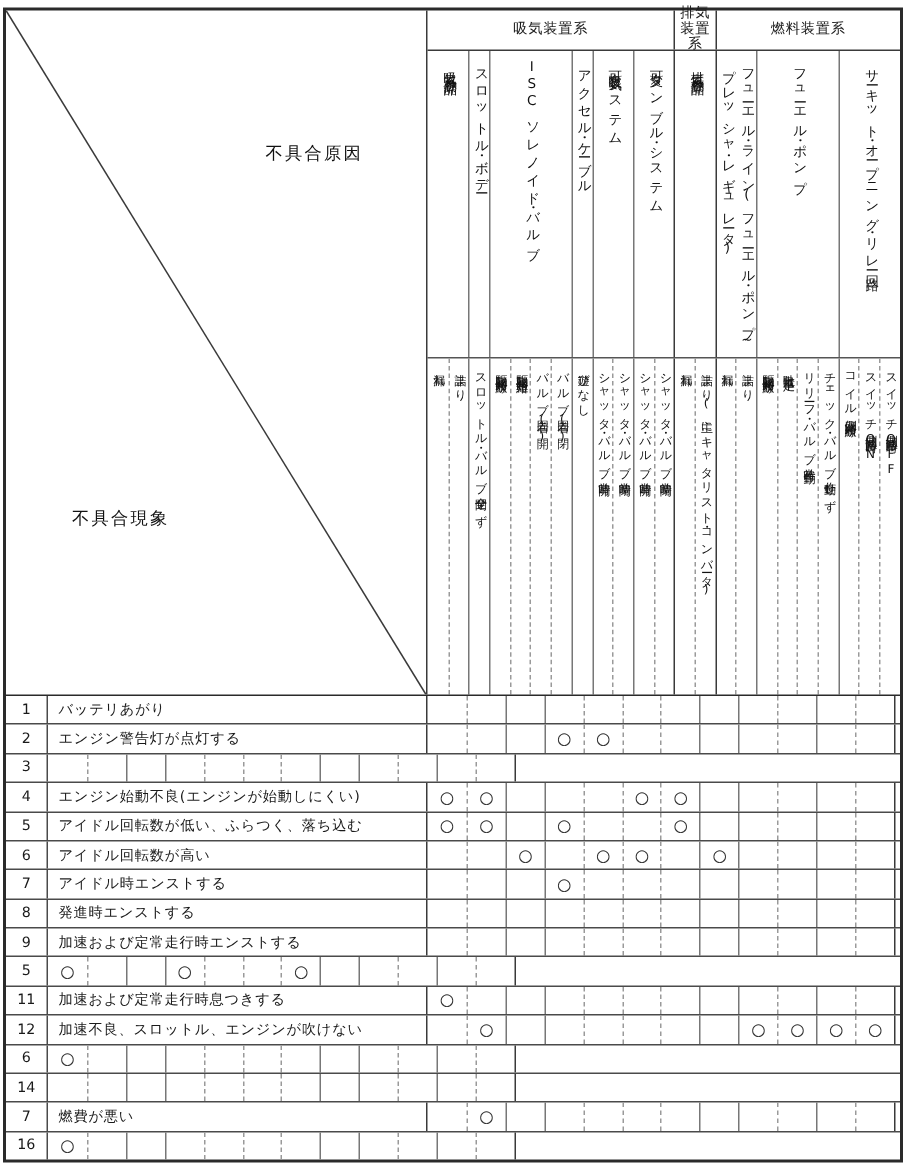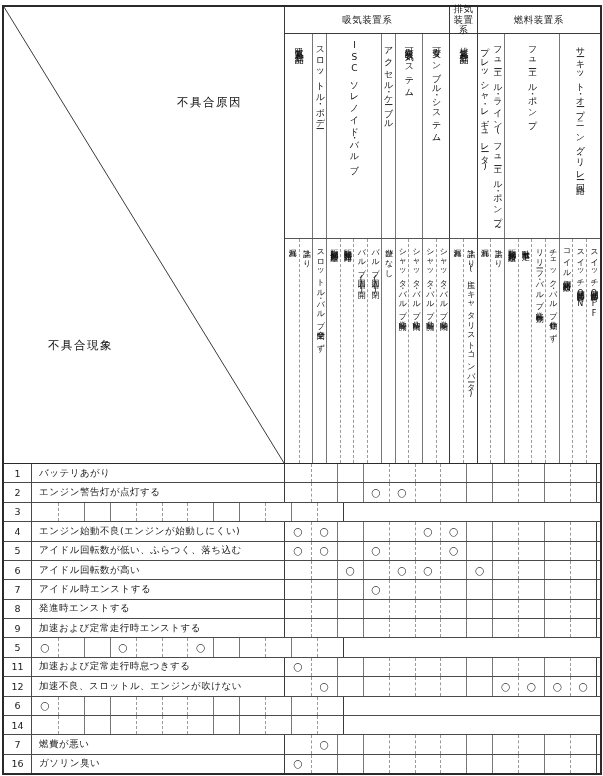--- a/index.html
+++ b/index.html
@@ -470,21 +470,20 @@
           <div class="dcell sep-dash" style="width: calc(4.34783%);"></div>
           <div class="dcell sep-part" style="width: calc(4.34783%);"></div>
           <div class="dcell sep-part" style="width: calc(4.34783%);"></div>
           <div class="dcell sep-dash" style="width: calc(4.34783%);"></div>
           <div class="dcell sep-part" style="width: calc(4.34783%);"></div>
           <div class="dcell sep-dash" style="width: calc(4.34783%);"></div>
           <div class="dcell sep-sys" style="width: calc(4.34783%);"></div>
         </div>
         <div class="drow">
           <div class="num">16</div>
-          <div class="lbl">ガソリン臭い</div>
           <div class="dcell" style="width: calc(4.34783%);">
             <div class="mark" style="display: inline;">○</div>
           </div>
           <div class="dcell sep-dash" style="width: calc(4.34783%);"></div>
           <div class="dcell sep-part" style="width: calc(4.34783%);"></div>
           <div class="dcell sep-part" style="width: calc(4.34783%);"></div>
           <div class="dcell sep-dash" style="width: calc(4.34783%);"></div>
           <div class="dcell sep-dash" style="width: calc(4.34783%);"></div>
           <div class="dcell sep-dash" style="width: calc(4.34783%);"></div>
           <div class="dcell sep-part" style="width: calc(4.34783%);"></div>

